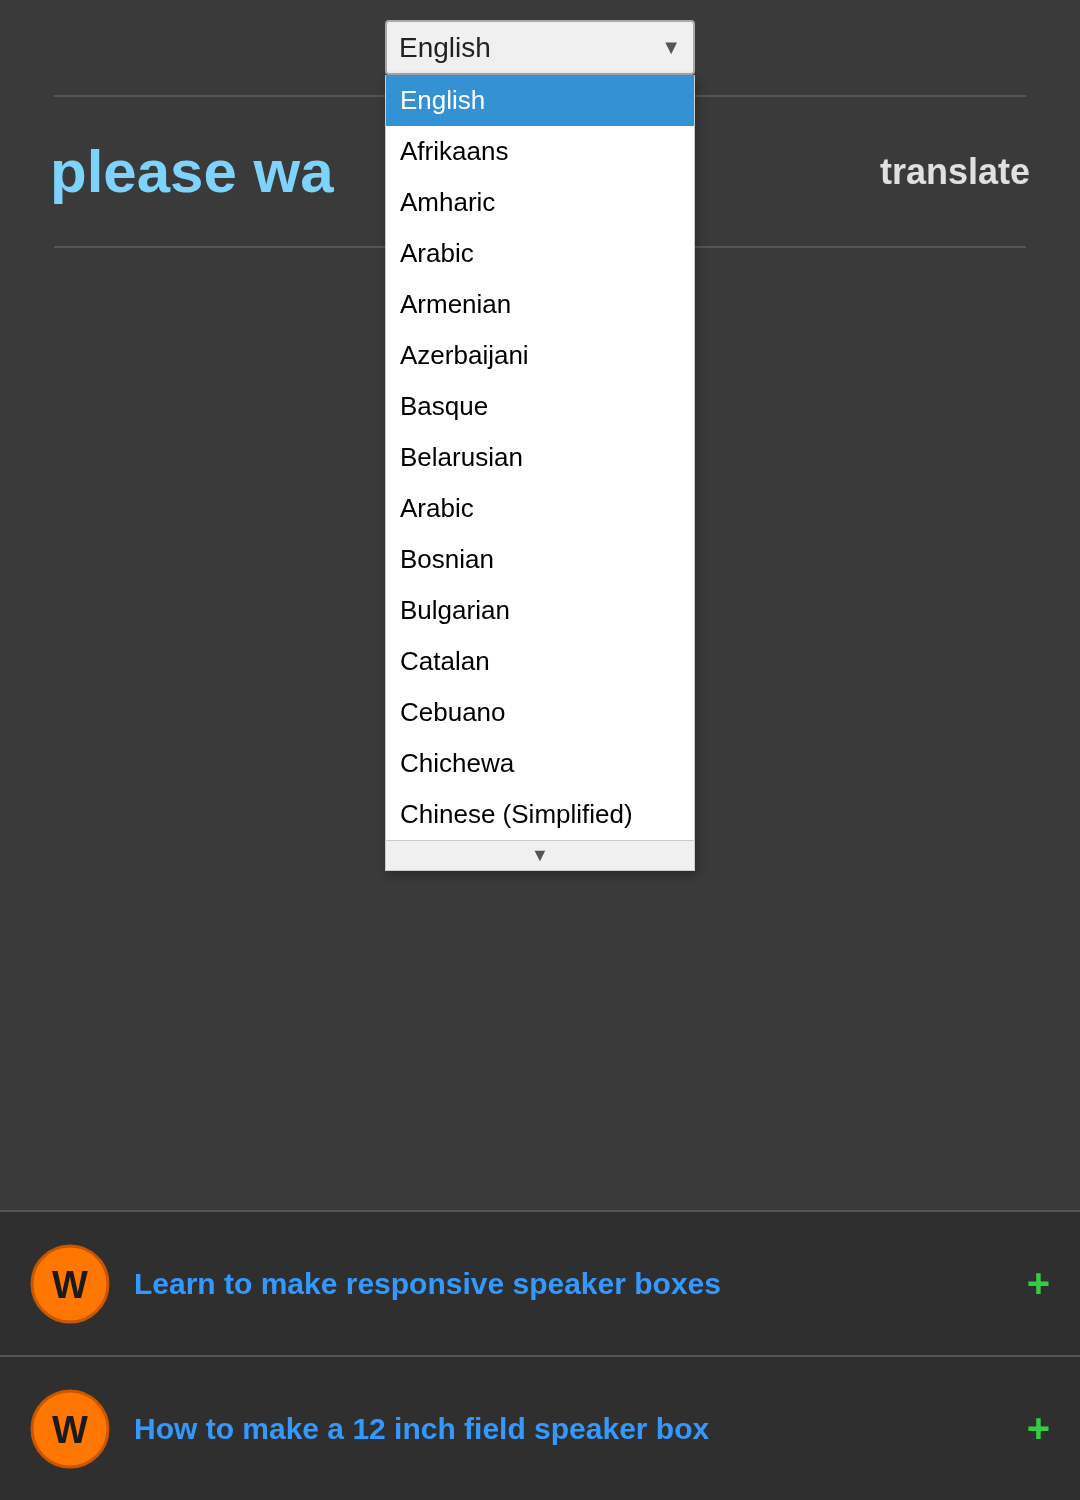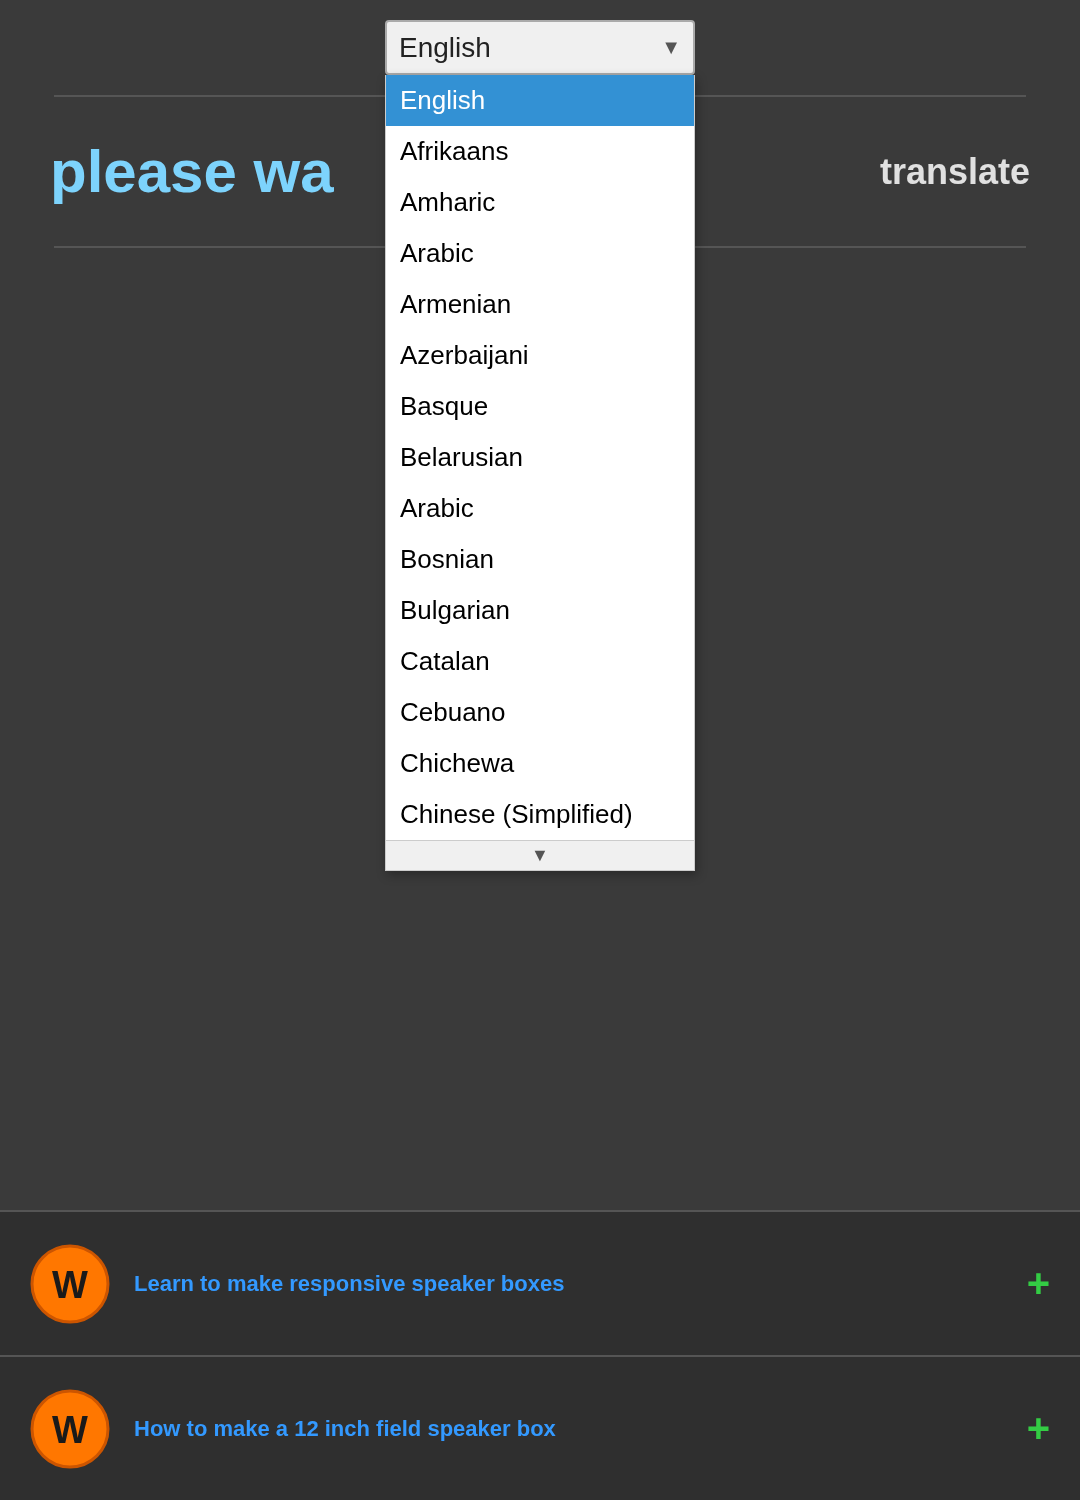--- a/index.html
+++ b/index.html
@@ -174,21 +174,21 @@
       margin-right: 24px;
       flex-shrink: 0;
     }
 
     .listing-icon svg {
       width: 80px;
       height: 80px;
     }
 
     .listing-title {
-      font-size: 22px;
+      font-size: 30px;
       font-weight: bold;
       color: #3399ff;
     }
 
     .listing-plus {
       position: absolute;
       right: 30px;
       font-size: 40px;
       color: #33cc44;
       font-weight: bold;

